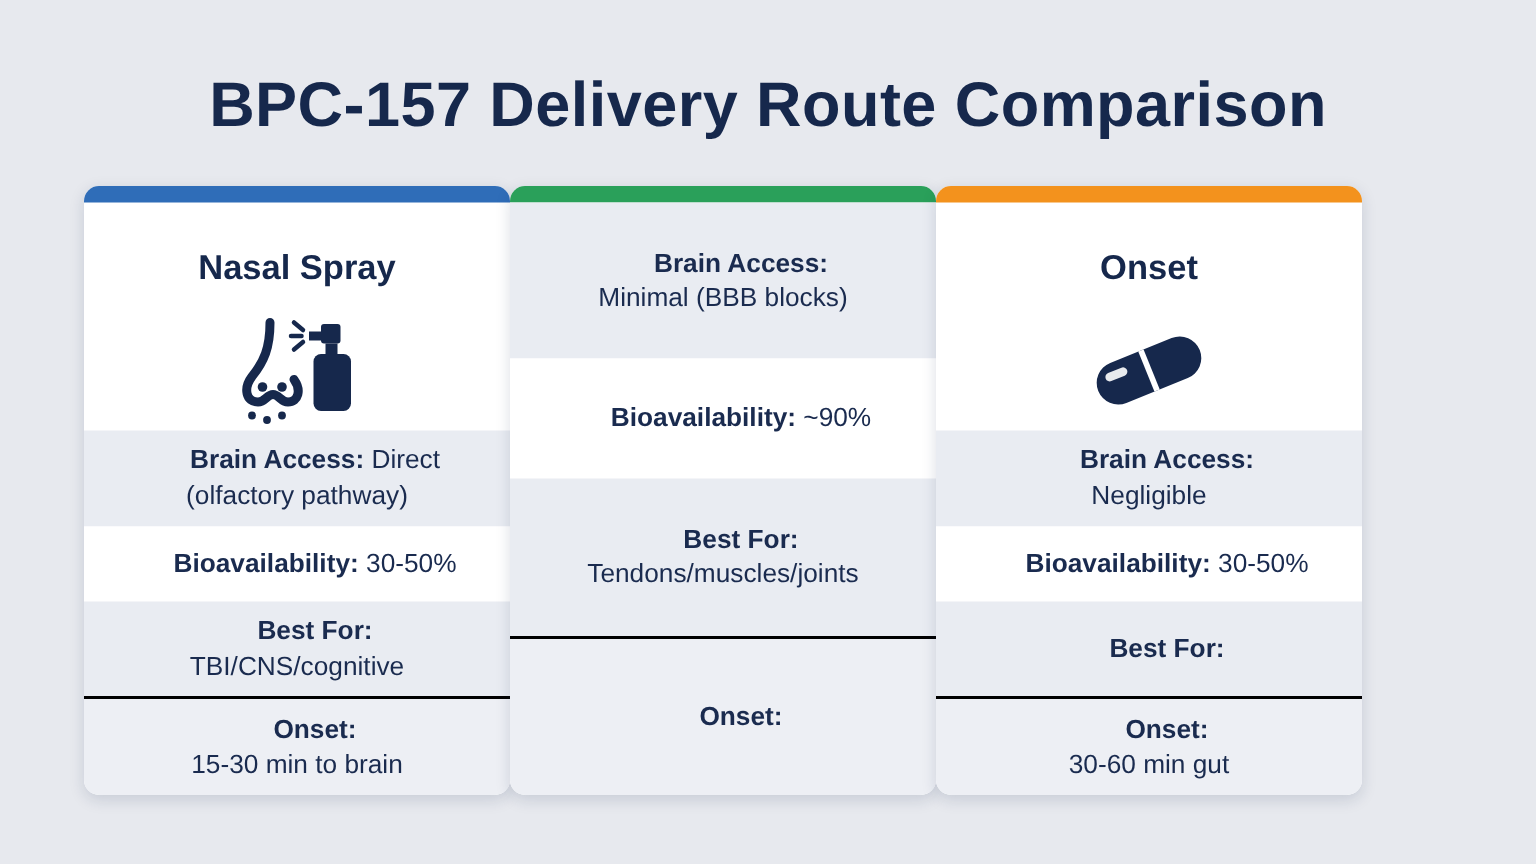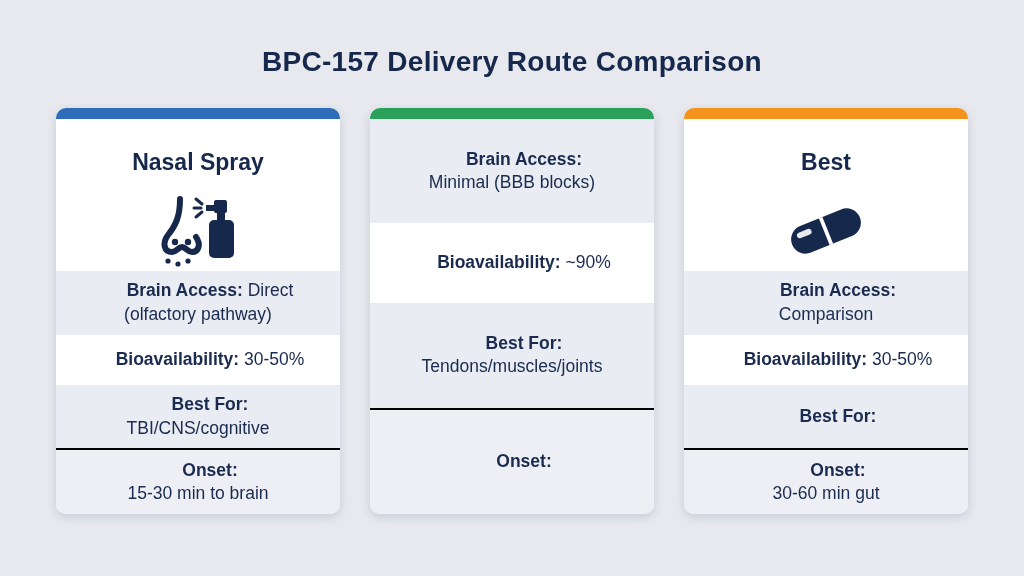--- a/index.html
+++ b/index.html
@@ -10,31 +10,30 @@
     font-family: "Liberation Sans", sans-serif;
     color: #16284c;
     overflow: hidden;
   }
   .page { width: 1024px; height: 576px; position: relative; }
 
   .page-title {
     margin: 0;
     padding-top: 46px;
     text-align: center;
-    font-size: 28px;
+    font-size: 42px;
     font-weight: 800;
     letter-spacing: 0.3px;
     color: #16284c;
   }
 
   .cards {
     display: flex;
-    justify-content: space-between;
+    justify-content: flex-start;
     align-items: stretch;
-    gap: 28px;
     margin-top: 30px;
     padding: 0 56px;
     height: 406px;
   }
 
   .card {
     width: 284px;
     background: #ffffff;
     border-radius: 10px;
     box-shadow: 0 3px 10px rgba(20, 40, 80, 0.15);
@@ -178,36 +177,36 @@
           <div class="row-text">
             <span class="label">Onset:</span>
           </div>
         </div>
       </div>
     </div>
 
     <div class="card">
       <div class="accent-bar" style="background-color: rgb(243, 146, 29);"></div>
       <div class="card-header">
-        <div class="card-title">Best</div>
+        <div class="card-title">Onset</div>
         <div class="card-icon">
           <svg width="96" height="58" viewBox="0 0 100 60" fill="none">
             <g transform="rotate(-22 50 30)">
               <rect x="12" y="15" width="76" height="30" rx="15" fill="#16284c"></rect>
               <line x1="50" y1="15" x2="50" y2="45" stroke="#ffffff" stroke-width="4"></line>
               <rect x="20" y="21" width="16" height="6" rx="3" fill="#ffffff" opacity="0.9"></rect>
             </g>
           </svg>
         </div>
       </div>
       <div class="rows">
         <div class="row row-gray">
           <div class="row-text">
             <span class="label">Brain Access:</span>
-            <span class="value">Comparison</span>
+            <span class="value">Negligible</span>
           </div>
         </div>
         <div class="row inline single row-white">
           <div class="row-text">
             <span class="label">Bioavailability:</span>
             <span class="value">30-50%</span>
           </div>
         </div>
         <div class="row row-gray">
           <div class="row-text">

